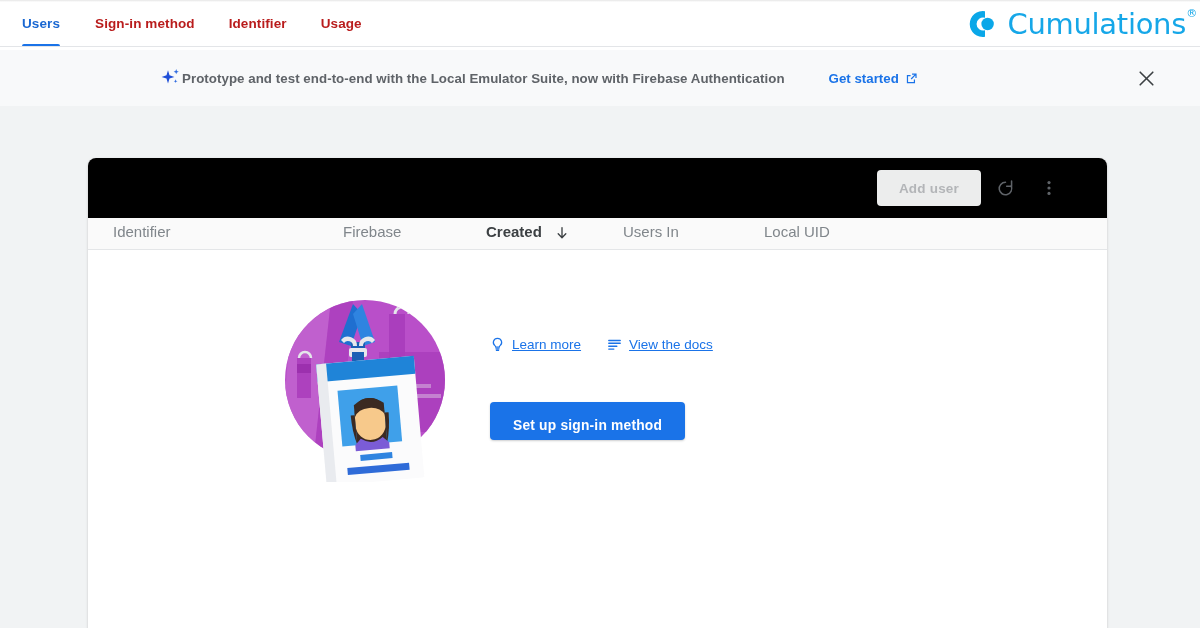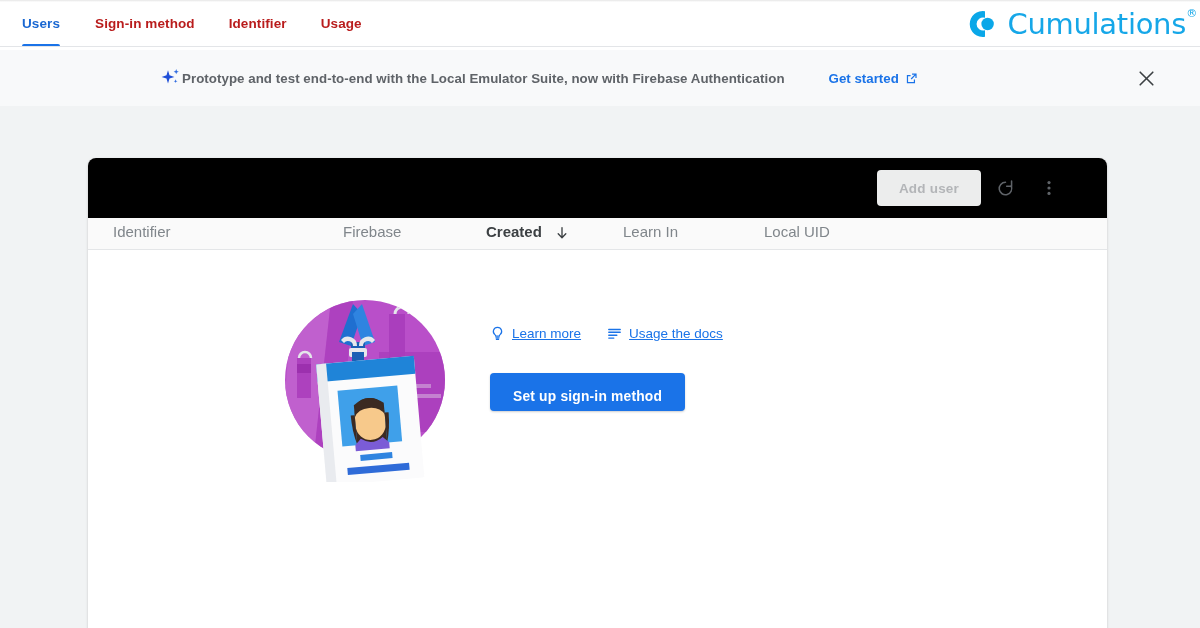--- a/index.html
+++ b/index.html
@@ -145,30 +145,30 @@
     position: absolute; left: 195px; top: 42px;
     display: flex; align-items: flex-start; gap: 35px;
   }
   .illus { width: 172px; height: 190px; display: block; flex: none; }
   .empty-copy { padding-top: 34px; }
   .empty-title {
     font-size: 21.5px; color: #3c4043; line-height: 31px;
     max-width: 440px; font-weight: 400; letter-spacing: .05px;
   }
   .empty-links {
-    display: flex; align-items: center; gap: 26px;
+    margin-top: 11px; display: flex; align-items: center; gap: 26px;
   }
   .empty-link {
     display: inline-flex; align-items: center; gap: 7px;
     color: #1a73e8; font-size: 13.5px; text-decoration: underline;
     cursor: pointer;
   }
   .mini-icon { width: 15px; height: 15px; display: block; flex: none; }
   .cta {
-    margin-top: 32px;
+    margin-top: 50px;
     background: #1a73e8; color: #ffffff;
     border: none; border-radius: 4px;
     height: 38px; padding: 16px 23px;
     font-size: 13.8px; font-weight: bold; letter-spacing: .2px;
     font-family: "Liberation Sans", sans-serif;
     cursor: pointer;
     box-shadow: 0 1px 2px rgba(60,64,67,.25);
   }
 </style>
 </head>
@@ -256,21 +256,21 @@
       <div class="th" style="left:255px;">
         <span>Firebase</span>
       </div>
       <div class="th sorted" style="left:398px;">
         <span>Created</span>
         <svg class="sort-arrow" viewBox="0 0 14 14">
           <path d="M7 1.6 V11.4 M3.2 7.8 L7 11.8 L10.8 7.8" fill="none" stroke="#3c4043" stroke-width="1.35" stroke-linecap="round" stroke-linejoin="round"></path>
         </svg>
       </div>
       <div class="th" style="left:535px;">
-        <span>Learn In</span>
+        <span>Users In</span>
       </div>
       <div class="th" style="left:676px;">
         <span>Local UID</span>
       </div>
     </div>
 
     <div class="empty">
       <div class="empty-inner">
 
         <svg class="illus" viewBox="0 0 172 190">
@@ -327,21 +327,21 @@
               <svg class="mini-icon" viewBox="0 0 15 15">
                 <path d="M7.5 1.3 a4.1 4.1 0 0 1 2.6 7.3 q-0.7 0.6 -0.8 1.5 h-3.6 q-0.1 -0.9 -0.8 -1.5 a4.1 4.1 0 0 1 2.6 -7.3 z" fill="none" stroke="#1a73e8" stroke-width="1.2"></path>
                 <path d="M5.9 11.8 h3.2 M6.4 13.4 h2.2" stroke="#1a73e8" stroke-width="1.2" stroke-linecap="round"></path>
               </svg>
               <span>Learn more</span>
             </span>
             <span class="empty-link">
               <svg class="mini-icon" viewBox="0 0 15 15">
                 <path d="M1.8 3.4 h11.4 M1.8 6.3 h11.4 M1.8 9.2 h8 M1.8 12.1 h5" stroke="#1a73e8" stroke-width="1.45" stroke-linecap="round"></path>
               </svg>
-              <span>Usage the docs</span>
+              <span>View the docs</span>
             </span>
           </div>
 
           <button class="cta">Set up sign-in method</button>
         </div>
       </div>
     </div>
 
   </div>
 </div>

